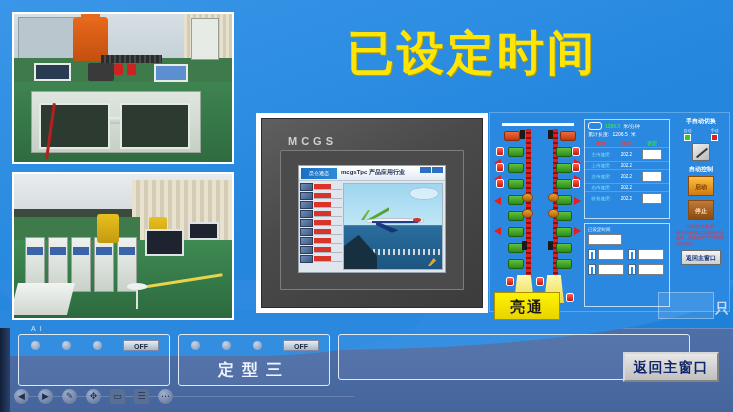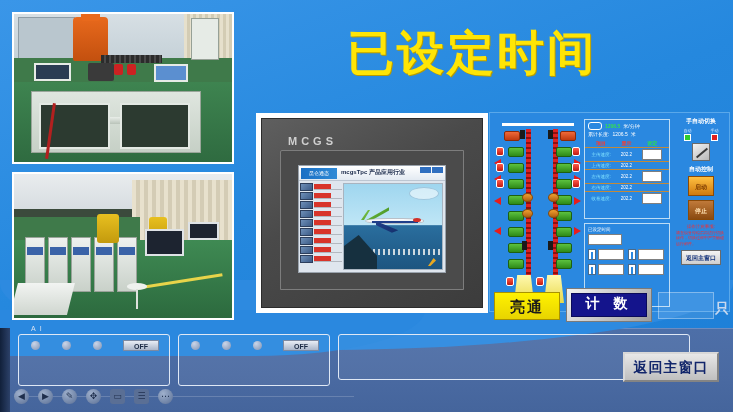--- a/index.html
+++ b/index.html
@@ -641,42 +641,40 @@
       <div class="rc-title">自动控制</div>
       <div class="rc-btn">启动</div>
       <div class="rc-btn brown">停止</div>
       <div class="rc-warn-t">操作注意事项:</div>
       <div class="rc-warn">请在设备停稳后再进行切换操作，切换过程中严禁触碰运行部件。</div>
       <div class="rc-home">返回主窗口</div>
     </div>
   </div>
 
   <div id="btn-liangtong">亮通</div>
-  <div id="btn-count">
-    <div class="inner">计 数</div>
-  </div>
   <div id="btn-count-ghost"></div>
 
   <div class="bpanel" id="bp1">
     <div class="bp-xx">AI</div>
     <div class="bp-dots">
       <i></i>
       <i></i>
       <i></i>
     </div>
     <div class="bp-off">OFF</div>
   </div>
 
   <div class="bpanel" id="bp2">
     <div class="bp-dots">
       <i></i>
       <i></i>
       <i></i>
     </div>
     <div class="bp-off">OFF</div>
+    <div class="bp-label">定型三</div>
   </div>
 
   <div class="bpanel" id="bp3"></div>
 
   <div id="btn-return">返回主窗口</div>
   <div id="corner-char">只</div>
 
   <div id="iconline"></div>
   <div id="iconstrip">
     <span class="ic">

